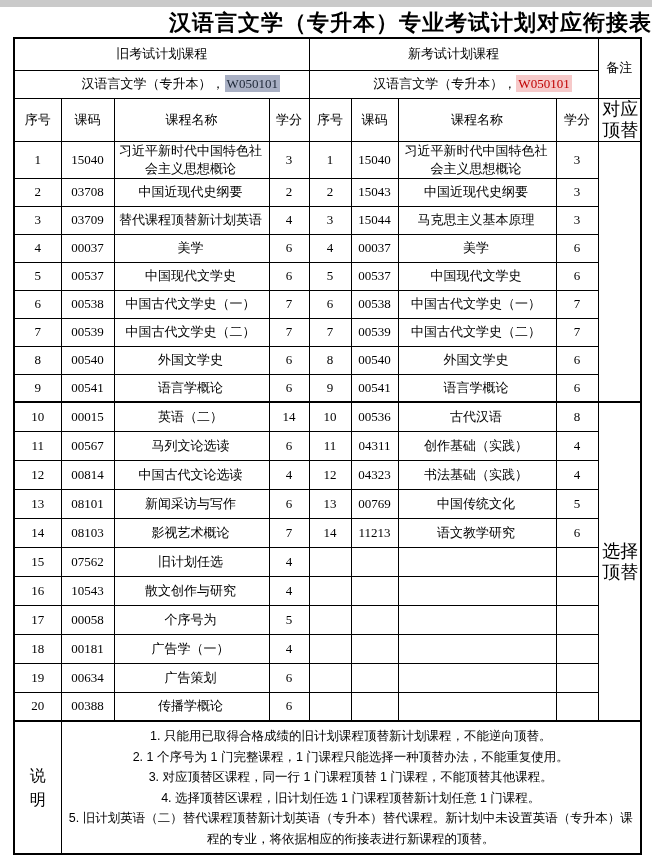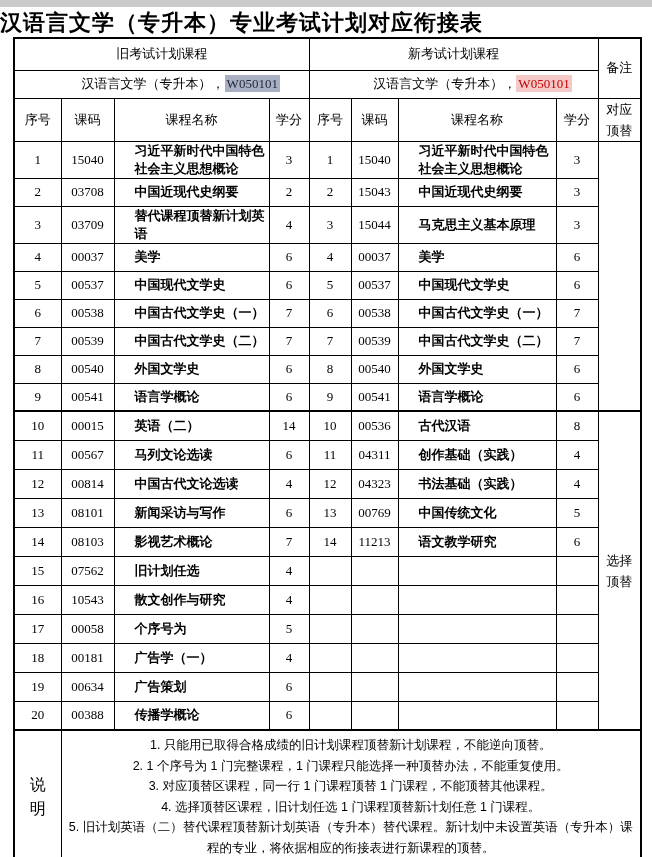--- a/index.html
+++ b/index.html
@@ -20,21 +20,21 @@
     color: #000;
   }
   .top-strip {
     position: absolute; top: 0; left: 0;
     width: 652px; height: 7px;
     background: var(--strip);
   }
   .page-title {
     position: absolute; top: 8px; left: 0;
     width: 652px;
-    text-align: left;
+    text-align: right;
     font-size: 22px;
     font-weight: bold;
     letter-spacing: 1px;
     margin: 0;
     font-family: "Liberation Serif", "DejaVu Serif", serif;
   }
   table.plan-table {
     position: absolute; left: 13px; top: 37px;
     width: 627px;
     border-collapse: collapse;
@@ -49,25 +49,25 @@
     padding: 0 2px;
     line-height: 18px;
     overflow: hidden;
   }
   tr.hdr-a td { height: 32px; font-size: 13px; }
   tr.hdr-b td { height: 28px; padding-left: 40px; }
   tr.hdr-c td { height: 30px; }
   tr.row-tall td { height: 45px; }
   tr.row-s1 td { height: 28px; }
   tr.row-s2 td { height: 29px; }
-  td.name-cell { text-align: left; padding-left: 20px; font-weight: bold; }
+  td.name-cell { text-align: center; padding-left: 0; }
   td.num-cell  { font-family: "Liberation Serif", "DejaVu Serif", serif; }
   tr.sec-break td { border-top: 2px solid var(--border); margin-left: 38px; }
   tr.notes-row td { border-top: 2px solid var(--border); }
-  td.remark-cell { line-height: 21px; font-size: 13px; }
+  td.remark-cell { line-height: 21px; font-size: 18px; }
   .hl-old {
     background: var(--hl-old-bg);
     color: var(--hl-old-tx);
     padding: 1px 2px;
   }
   .hl-new {
     background: var(--hl-new-bg);
     color: var(--hl-new-tx);
     padding: 1px 2px;
   }

